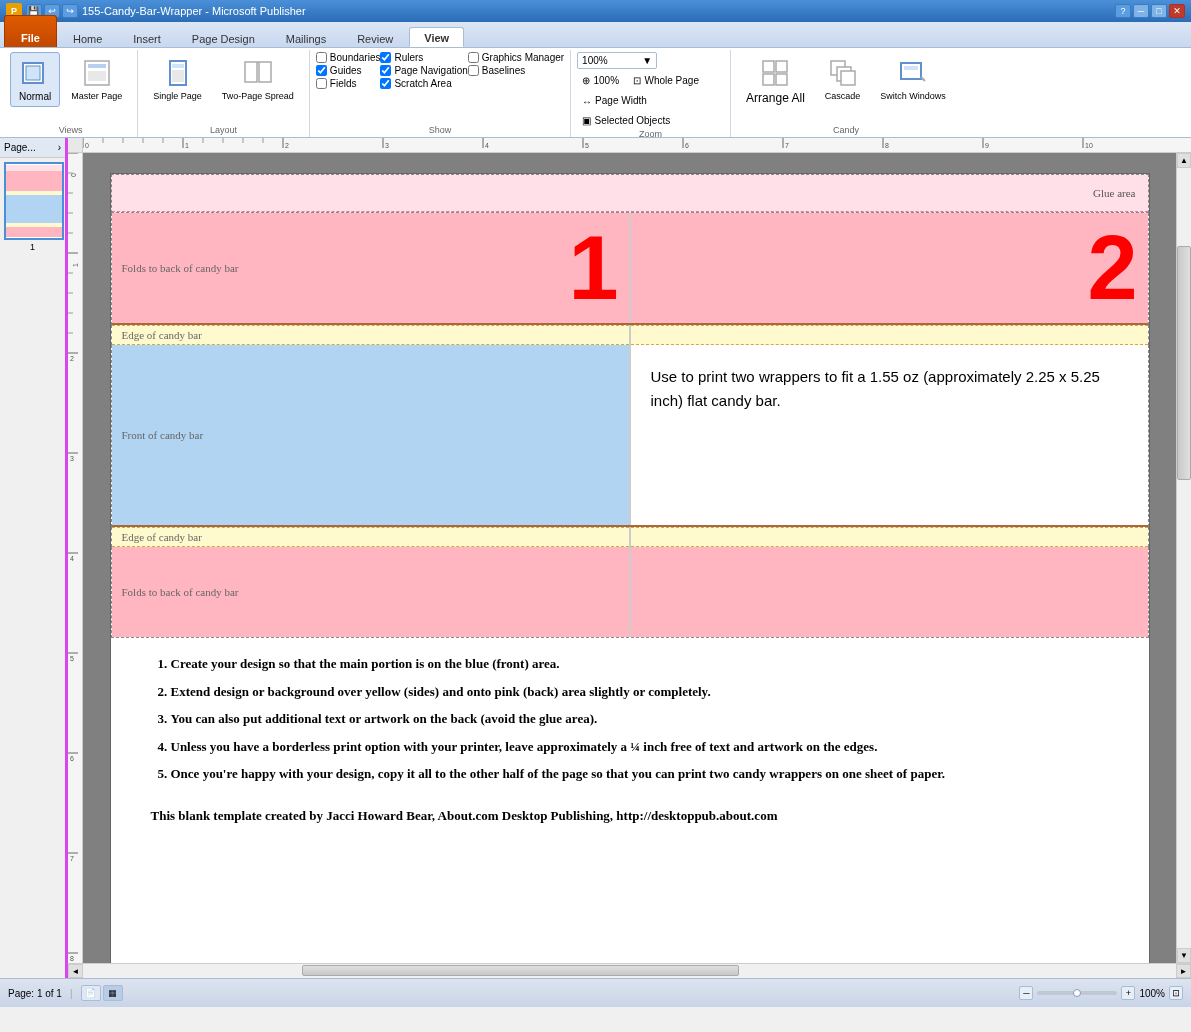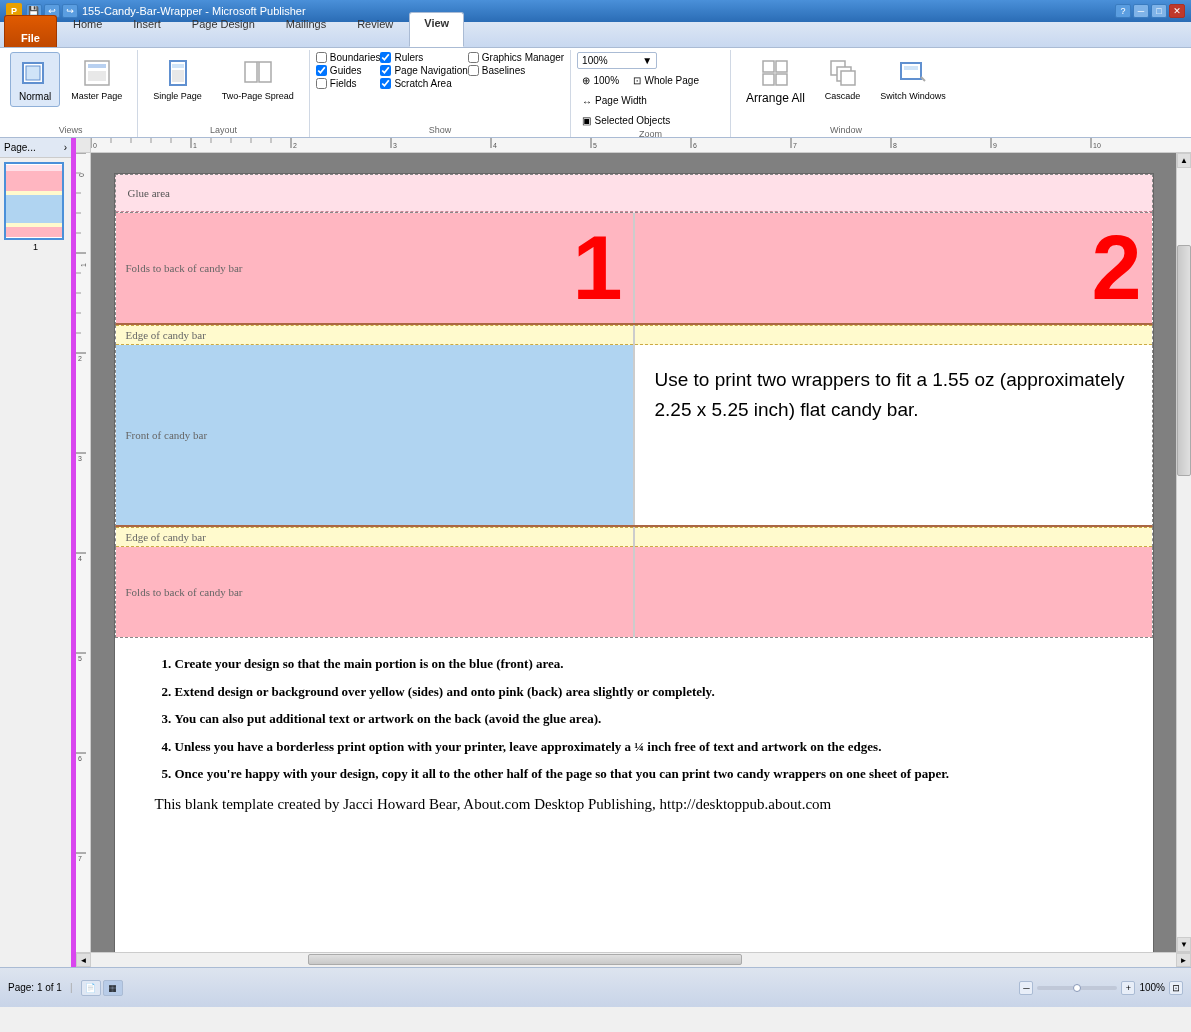--- a/index.html
+++ b/index.html
@@ -27,21 +27,21 @@
     
     .ribbon-tabs {
       background: linear-gradient(to bottom, #dce6f4, #c8d8f0);
       height: 26px;
       display: flex;
       align-items: flex-end;
       padding: 0 4px;
       border-bottom: 1px solid #aabbd4;
     }
     .ribbon-tab {
-      padding: 4px 14px 17px;
+      padding: 4px 14px 2px;
       font-size: 11px;
       cursor: pointer;
       border-radius: 3px 3px 0 0;
       border: 1px solid transparent;
       border-bottom: none;
       color: #333;
       margin-right: 1px;
     }
     .ribbon-tab.active {
       background: white;
@@ -139,23 +139,23 @@
     .ruler-h { height: 15px; background: #f5f5f5; border-bottom: 1px solid #ccc; flex: 1; position: relative; overflow: hidden; }
     .ruler-v { width: 15px; background: #f5f5f5; border-right: 1px solid #ccc; flex-shrink: 0; }
 
     
     .app-body { display: flex; flex-direction: column; height: calc(1032px - 22px - 26px - 90px - 25px); }
 
     .content-area { display: flex; flex: 1; overflow: hidden; }
 
     
     .thumbnail-panel {
-      width: 76px;
+      width: 68px;
       background: #f0f0f0;
-      border-right: 5px solid #d946ef;
+      border-right: 3px solid #d946ef;
       display: flex;
       flex-direction: column;
     }
     .thumbnail-header {
       height: 20px;
       background: #e0e8f4;
       border-bottom: 1px solid #ccc;
       display: flex;
       align-items: center;
       justify-content: space-between;
@@ -197,31 +197,31 @@
     }
 
     
     .instructions {
       padding: 16px 40px;
       font-family: 'Times New Roman', Times, serif;
       font-size: 13px;
     }
     .instructions ol { margin-left: 20px; font-weight: bold; }
     .instructions li { margin-bottom: 8px; line-height: 1.5; }
-    .instructions .footer-note { font-size: 15px; font-weight: normal; margin-top: 12px; }
+    .instructions .footer-note { font-size: 13px; font-weight: bold; margin-top: 24px; }
 
     
     .v-scrollbar { width: 15px; background: #f0f0f0; border-left: 1px solid #ccc; display: flex; flex-direction: column; }
     .scrollbar-track { flex: 1; position: relative; }
     .scrollbar-thumb { position: absolute; top: 10%; width: 100%; height: 30%; background: linear-gradient(to right, #c8c8c8, #e0e0e0); border: 1px solid #aaa; border-radius: 2px; cursor: pointer; }
     .scrollbar-arrow { height: 15px; background: #e0e0e0; border: 1px solid #ccc; display: flex; align-items: center; justify-content: center; cursor: pointer; font-size: 8px; }
 
     
     .status-bar {
-      height: 40px;
+      height: 29px;
       background: linear-gradient(to bottom, #dde4ef, #c8d4e8);
       border-top: 1px solid #aabbd4;
       display: flex;
       align-items: center;
       justify-content: space-between;
       padding: 0 8px;
       font-size: 10px;
     }
     .status-left { display: flex; align-items: center; gap: 8px; }
     .status-right { display: flex; align-items: center; gap: 4px; }
@@ -429,21 +429,21 @@
         <div class="ribbon-icon-large">
           <svg width="28" height="28" viewBox="0 0 28 28">
             <rect x="2" y="4" width="20" height="16" fill="white" stroke="#6090d0" stroke-width="2"></rect>
             <rect x="5" y="7" width="14" height="4" fill="#d0e4f8"></rect>
             <path d="M22 18 L26 22" stroke="#aaa" stroke-width="2"></path>
           </svg>
         </div>
         <span>Switch Windows</span>
       </div>
     </div>
-    <div class="ribbon-group-label">Window</div>
+    <div class="ribbon-group-label">Candy</div>
   </div>
 </div>
 
 <div class="app-body">
   <div class="content-area">
 
     <div class="thumbnail-panel">
       <div class="thumbnail-header">
         <span>Page...</span>
         <span>›</span>
@@ -539,21 +539,21 @@
             <line x1="0" y1="180" x2="5" y2="180" stroke="#999" stroke-width="1"></line>
           </svg>
         </div>
 
         <div class="canvas-scroll">
           <div class="canvas-inner">
 
             <div class="doc-canvas">
 
               <div style="display:grid;grid-template-columns:1fr 1fr;background:#ffe0e8;border-bottom:1px dashed #cc8899;border:1px dashed #888;">
-                <div style="text-align:left;font-size:11px;padding:12px;color:#555;grid-column:1/-1;border-bottom:1px dashed #cc8899;">Glue area</div>
+                <div style="text-align:right;font-size:11px;padding:12px;color:#555;grid-column:1/-1;border-bottom:1px dashed #cc8899;">Glue area</div>
               </div>
 
               <div style="display:grid;grid-template-columns:1fr 2px 1fr;border-bottom:2px solid #aa6644;border-left:1px dashed #888;border-right:1px dashed #888;">
                 <div style="background:#ffb6c1;display:flex;align-items:center;justify-content:space-between;padding:10px;min-height:110px;">
                   <span style="font-size:11px;color:#666;">Folds to back of candy bar</span>
                   <span style="font-size:90px;font-weight:bold;color:red;font-family:Arial;line-height:1;">1</span>
                 </div>
                 <div style="background:#ccc;width:2px;"></div>
                 <div style="background:#ffb6c1;display:flex;align-items:center;justify-content:flex-end;padding:10px;min-height:110px;">
                   <span style="font-size:90px;font-weight:bold;color:red;font-family:Arial;line-height:1;">2</span>
@@ -565,21 +565,21 @@
                 <div style="background:#ccc;width:2px;"></div>
                 <div style="background:#fffacd;border-top:1px dashed #ccaa44;border-bottom:1px dashed #ccaa44;"></div>
               </div>
 
               <div style="display:grid;grid-template-columns:1fr 2px 1fr;border-bottom:2px solid #aa6644;border-left:1px dashed #888;border-right:1px dashed #888;">
                 <div style="background:#b0d4f1;padding:10px;min-height:180px;display:flex;align-items:center;">
                   <span style="font-size:11px;color:#666;">Front of candy bar</span>
                 </div>
                 <div style="background:#ccc;width:2px;"></div>
                 <div style="background:white;padding:20px;min-height:180px;">
-                  <div style="font-size:19px;font-family:Arial,sans-serif;line-height:1.6;">Use to print two wrappers to fit a 1.55 oz (approximately 2.25 x 5.25 inch) flat candy bar.</div>
+                  <div style="font-size:15px;font-family:Arial,sans-serif;line-height:1.6;">Use to print two wrappers to fit a 1.55 oz (approximately 2.25 x 5.25 inch) flat candy bar.</div>
                 </div>
               </div>
 
               <div style="display:grid;grid-template-columns:1fr 2px 1fr;border-left:1px dashed #888;border-right:1px dashed #888;">
                 <div style="background:#fffacd;padding:3px 10px;font-size:11px;color:#666;border-top:1px dashed #ccaa44;border-bottom:1px dashed #ccaa44;">Edge of candy bar</div>
                 <div style="background:#ccc;width:2px;"></div>
                 <div style="background:#fffacd;border-top:1px dashed #ccaa44;border-bottom:1px dashed #ccaa44;"></div>
               </div>
 
               <div style="display:grid;grid-template-columns:1fr 2px 1fr;border-left:1px dashed #888;border-right:1px dashed #888;border-bottom:1px dashed #888;">

